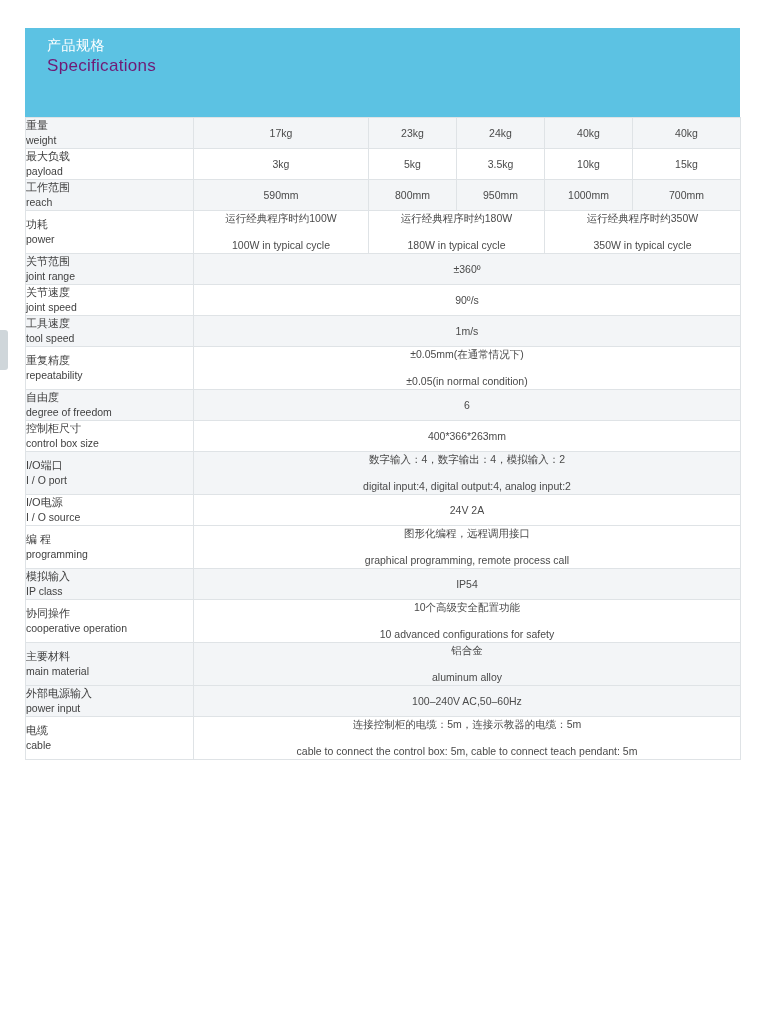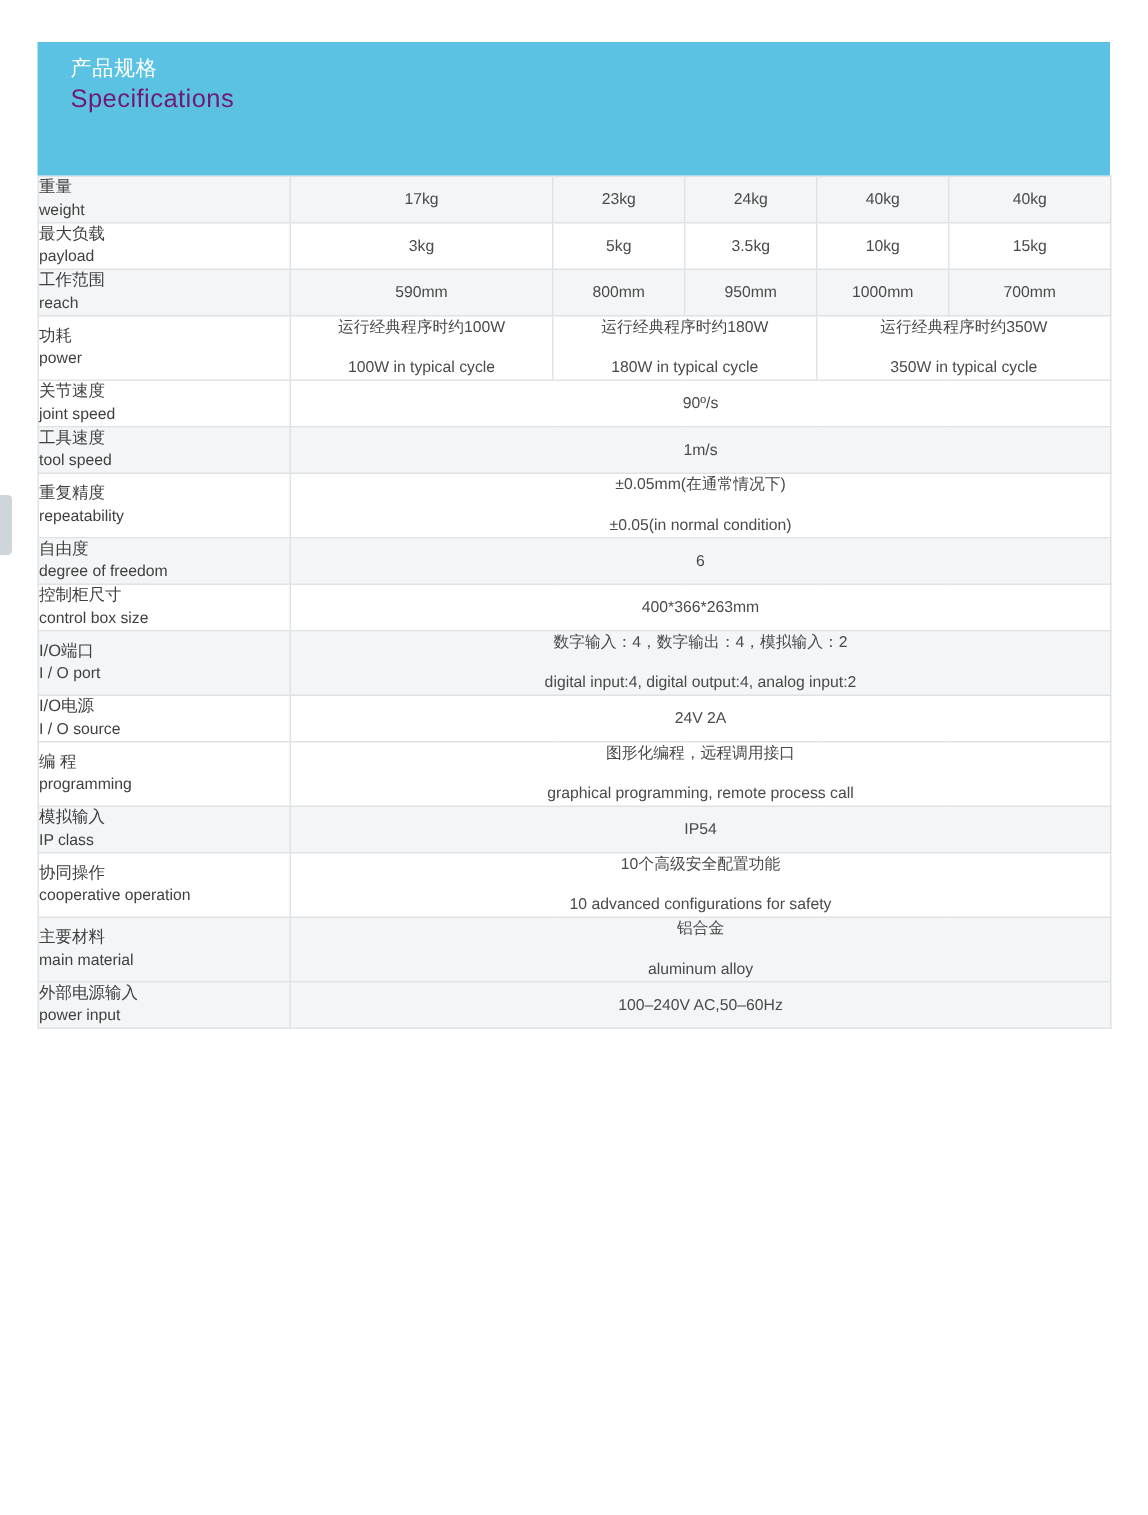--- a/index.html
+++ b/index.html
@@ -169,20 +169,29 @@
             </td>
             <td class="val" colspan="2">
               <span class="l1">运行经典程序时约180W</span>
               <span class="l2">180W in typical cycle</span>
             </td>
             <td class="val" colspan="2">
               <span class="l1">运行经典程序时约350W</span>
               <span class="l2">350W in typical cycle</span>
             </td>
           </tr>
+          <tr class="shade">
+            <td class="label">
+              <span class="cn">关节范围</span>
+              <span class="en">joint range</span>
+            </td>
+            <td class="val" colspan="5">
+              <span class="l1">±360º</span>
+            </td>
+          </tr>
           <tr class="plain">
             <td class="label">
               <span class="cn">关节速度</span>
               <span class="en">joint speed</span>
             </td>
             <td class="val" colspan="5">
               <span class="l1">90º/s</span>
             </td>
           </tr>
           <tr class="shade">
@@ -282,17 +291,27 @@
           </tr>
           <tr class="shade">
             <td class="label">
               <span class="cn">外部电源输入</span>
               <span class="en">power input</span>
             </td>
             <td class="val" colspan="5">
               <span class="l1">100–240V AC,50–60Hz</span>
             </td>
           </tr>
+          <tr class="plain">
+            <td class="label">
+              <span class="cn">电缆</span>
+              <span class="en">cable</span>
+            </td>
+            <td class="val" colspan="5">
+              <span class="l1">连接控制柜的电缆：5m，连接示教器的电缆：5m</span>
+              <span class="l2">cable to connect the control box: 5m, cable to connect teach pendant: 5m</span>
+            </td>
+          </tr>
         </tbody>
     </table>
 
   </div>
 </div>
 
 </body></html>

